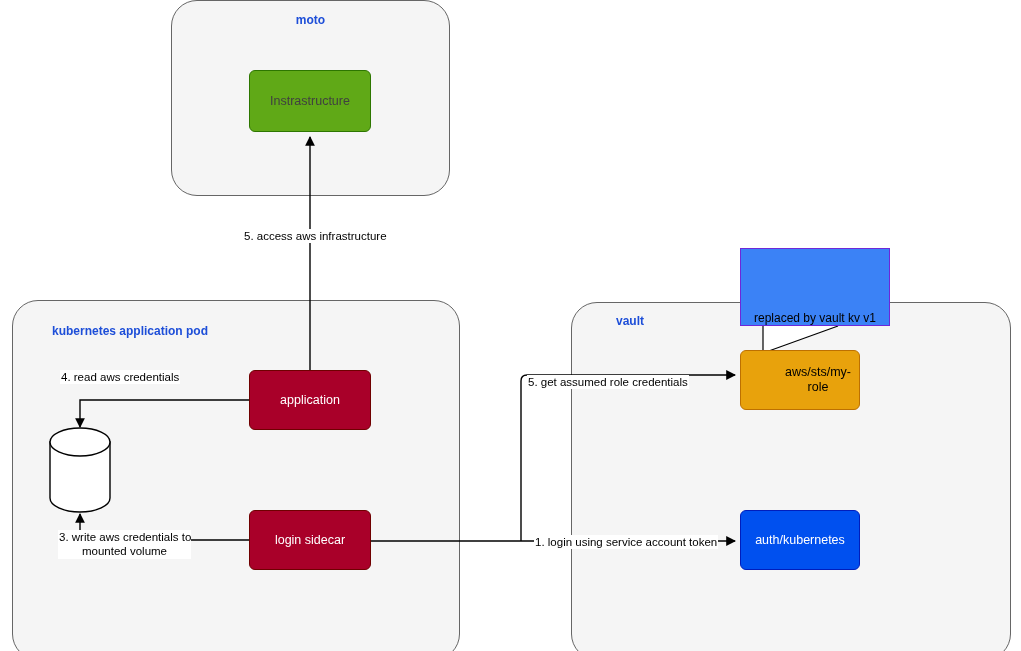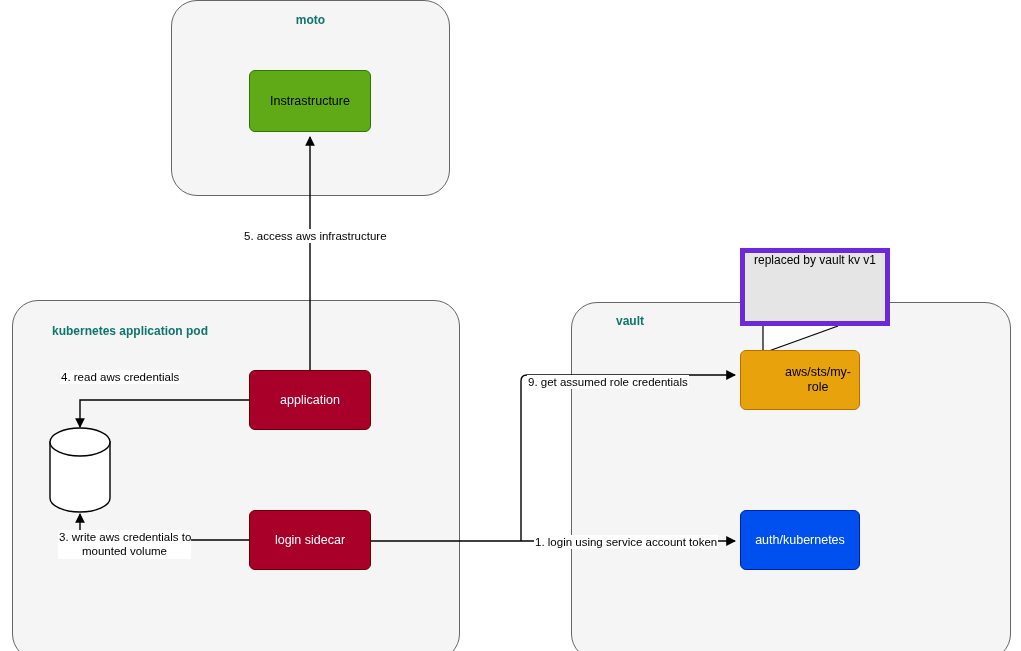--- a/index.html
+++ b/index.html
@@ -19,39 +19,39 @@
     position: absolute;
     background: #f5f5f5;
     border: 1px solid #666666;
     border-radius: 26px;
     box-sizing: border-box;
   }
   .container-title {
     position: absolute;
     font-size: 12px;
     font-weight: bold;
-    color: #0f766e;
+    color: #1d4ed8;
     white-space: nowrap;
     text-align: center;
   }
   .node {
     position: absolute;
     box-sizing: border-box;
     border-radius: 6px;
     display: flex;
     align-items: center;
     justify-content: center;
     font-size: 12.5px;
     text-align: center;
     line-height: 1.2;
   }
   .node-green {
     background: #60a917;
     border: 1px solid #2d7600;
-    color: #000000;
+    color: #404040;
   }
   .node-red {
     background: #a90029;
     border: 1px solid #6f0000;
     color: #ffffff;
   }
   .node-orange {
     background: #e8a20c;
     border: 1px solid #bd7000;
     color: #000000;
@@ -67,25 +67,25 @@
     font-size: 11.5px;
     color: #000000;
     background: #ffffff;
     white-space: nowrap;
     line-height: 1.25;
     text-align: center;
     padding: 0 1px;
   }
   .callout {
     position: absolute;
-    background: #e5e5e5;
-    border: 5px solid #6d28d9;
+    background: #3b82f6;
+    border: 1px solid #6d28d9;
     box-sizing: border-box;
     display: flex;
-    align-items: flex-start;
+    align-items: flex-end;
     justify-content: center;
     font-size: 12px;
     color: #000000;
   }
   svg.overlay {
     position: absolute;
     left: 0;
     top: 0;
     width: 1021px;
     height: 651px;
@@ -173,15 +173,15 @@
 
   <div class="edge-label" style="left:60px; top:370px;">4. read aws credentials</div>
 
   <div class="edge-label" style="left:58px; top:530px; width:131px;">
     <div>3. write aws credentials to</div>
     <div>mounted volume</div>
   </div>
 
   <div class="edge-label" style="left:534px; top:535px;">1. login using service account token</div>
 
-  <div class="edge-label" style="left:527px; top:375px;">9. get assumed role credentials</div>
+  <div class="edge-label" style="left:527px; top:375px;">5. get assumed role credentials</div>
 
 </div>
 
 </body></html>

